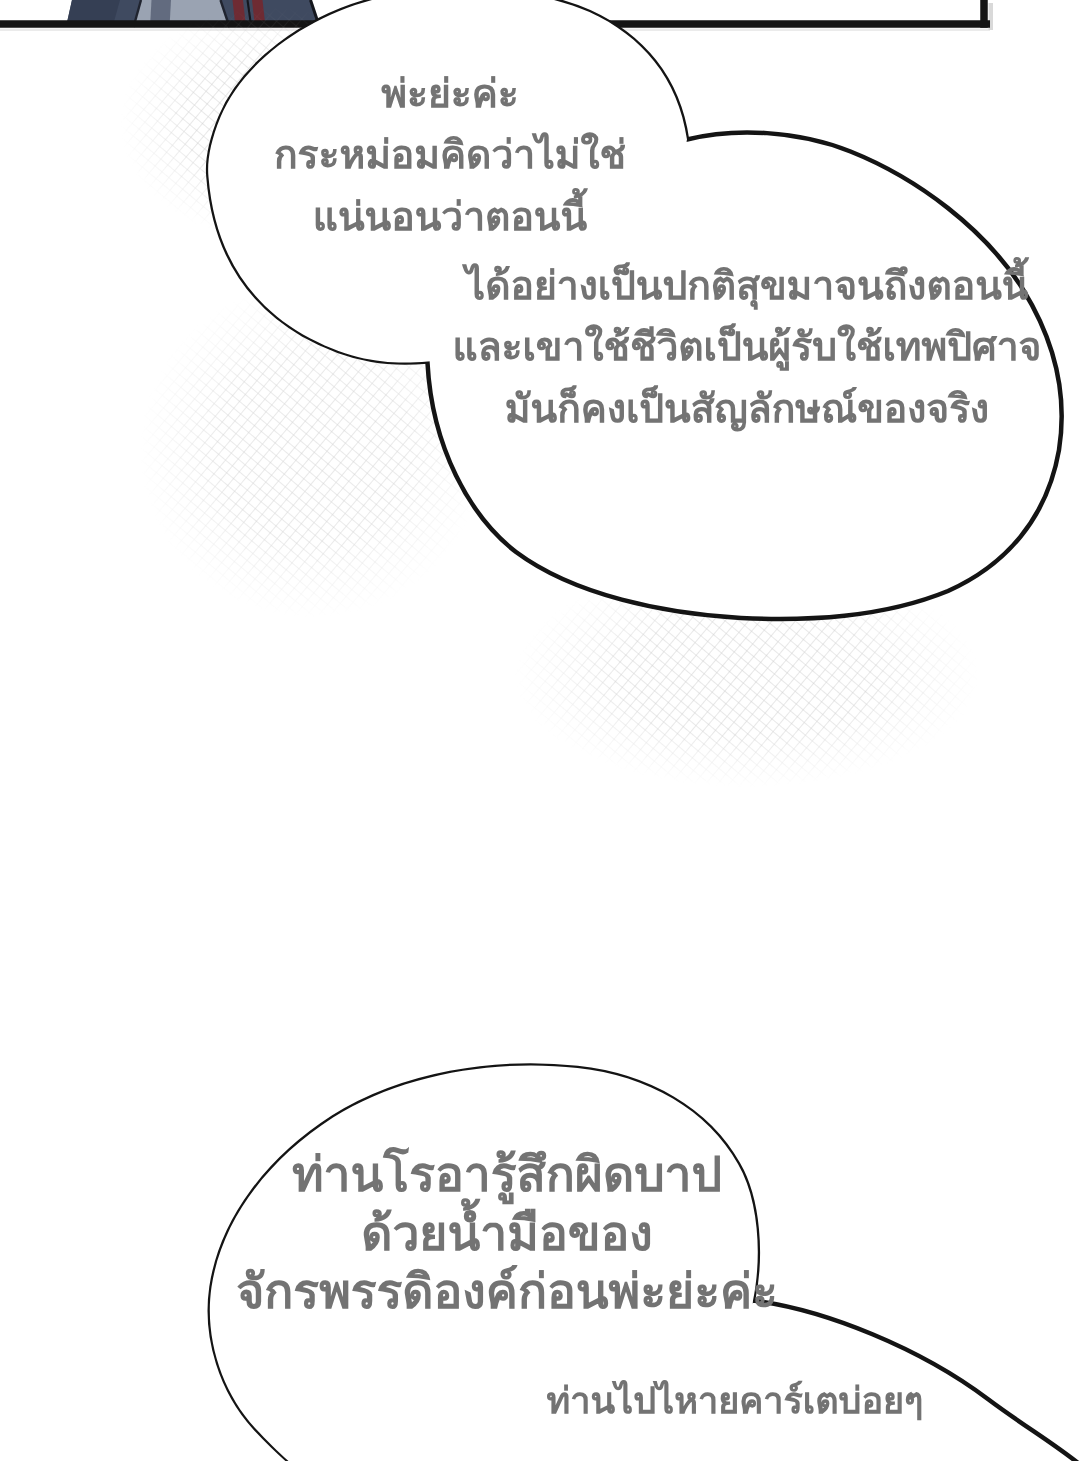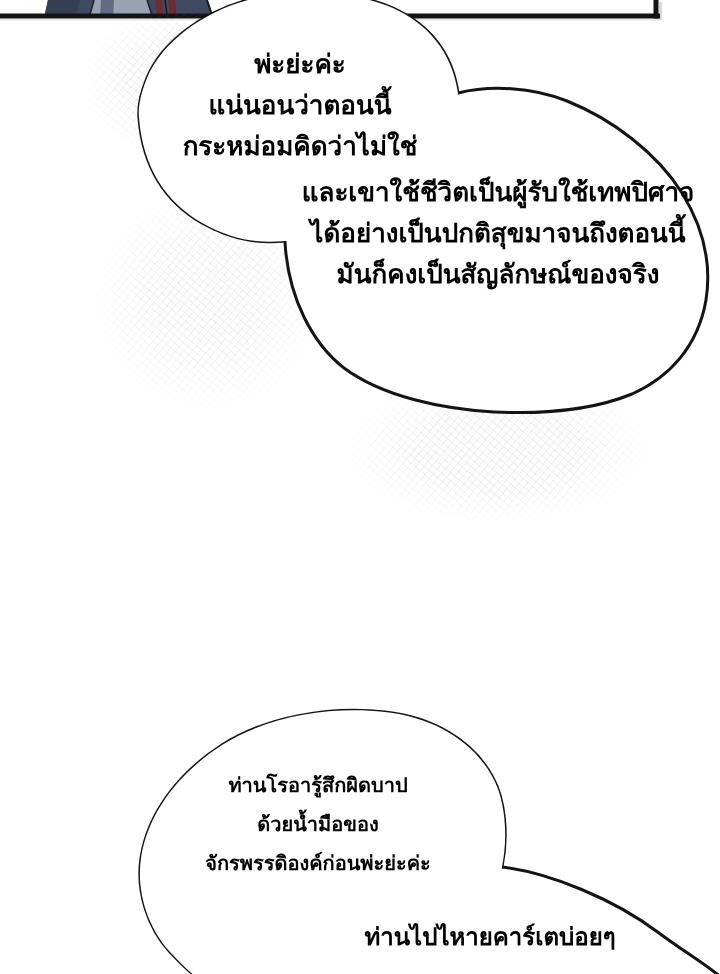--- a/index.html
+++ b/index.html
@@ -1,25 +1,25 @@
 <!DOCTYPE html>
 <html><head>
 <meta charset="utf-8">
 <style>
   html,body{margin:0;padding:0;}
   body{width:720px;height:974px;background:#ffffff;overflow:hidden;
        font-family:"Liberation Sans", sans-serif;}
   .page{position:relative;width:720px;height:974px;background:#fff;overflow:hidden;}
   .art{position:absolute;left:0;top:0;width:720px;height:974px;}
-  .dialogue{position:absolute;color:#000000;text-align:center;
-            font-family:Liberation Serif, serif;font-weight:600;}
+  .dialogue{position:absolute;color:#737373;text-align:center;
+            font-family:Liberation Mono, monospace;font-weight:600;}
   .dialogue .line{white-space:nowrap;}
   .b1{left:120px;top:44px;width:360px;font-size:26px;line-height:41px;}
   .b2{left:290px;top:172px;width:416px;font-size:26px;line-height:41px;}
-  .b3{left:128px;top:766px;width:380px;font-size:20px;line-height:39px;}
+  .b3{left:148px;top:766px;width:380px;font-size:32px;line-height:39px;}
   .b4{left:310px;top:916px;width:360px;font-size:24px;line-height:42px;}
 </style>
 </head>
 <body>
 
 <div class="page">
 
   <svg class="art" viewBox="0 0 720 974" xmlns="http://www.w3.org/2000/svg">
     <defs>
       <pattern id="xh" width="6" height="6" patternUnits="userSpaceOnUse" patternTransform="rotate(40)">
@@ -81,27 +81,27 @@
       <path d="M502,867 C550,873 614,899 659,933 C683,951 704,963 722,978 L430,984
                C433,952 448,896 502,867 Z" fill="#ffffff" stroke="#141414" stroke-width="3"></path>
       <path d="M502,867 C508,838 506,800 492,776 C472,740 432,717 385,712 C330,706 268,716 222,745
                C180,772 148,812 141,858 C136,892 148,928 170,952 C185,968 196,978 210,988
                C240,1005 290,1012 330,1010 C395,1007 455,982 481,938 C494,915 500,893 502,867 Z" fill="#ffffff" stroke="none"></path>
     </g>
   </svg>
 
   <div class="dialogue b1">
     <div class="line">พ่ะย่ะค่ะ</div>
+    <div class="line">กระหม่อมคิดว่าไม่ใช่</div>
     <div class="line">แน่นอนว่าตอนนี้</div>
-    <div class="line">กระหม่อมคิดว่าไม่ใช่</div>
   </div>
 
   <div class="dialogue b2">
+    <div class="line">ได้อย่างเป็นปกติสุขมาจนถึงตอนนี้</div>
     <div class="line">และเขาใช้ชีวิตเป็นผู้รับใช้เทพปิศาจ</div>
-    <div class="line">ได้อย่างเป็นปกติสุขมาจนถึงตอนนี้</div>
     <div class="line">มันก็คงเป็นสัญลักษณ์ของจริง</div>
   </div>
 
   <div class="dialogue b3">
     <div class="line">ท่านโรอารู้สึกผิดบาป</div>
     <div class="line">ด้วยน้ำมือของ</div>
     <div class="line">จักรพรรดิองค์ก่อนพ่ะย่ะค่ะ</div>
   </div>
 
   <div class="dialogue b4">

